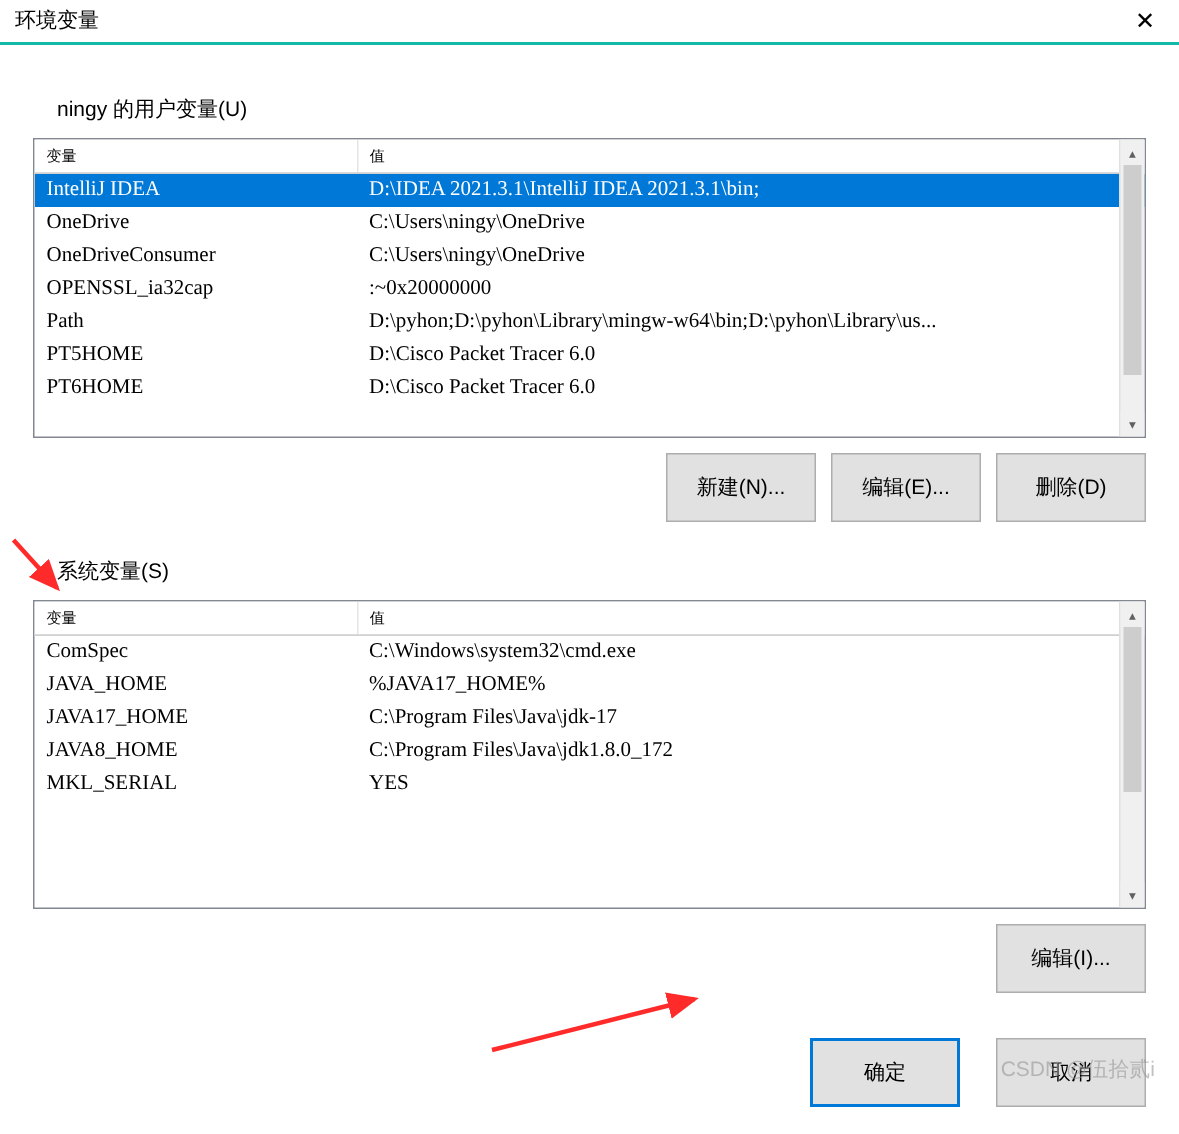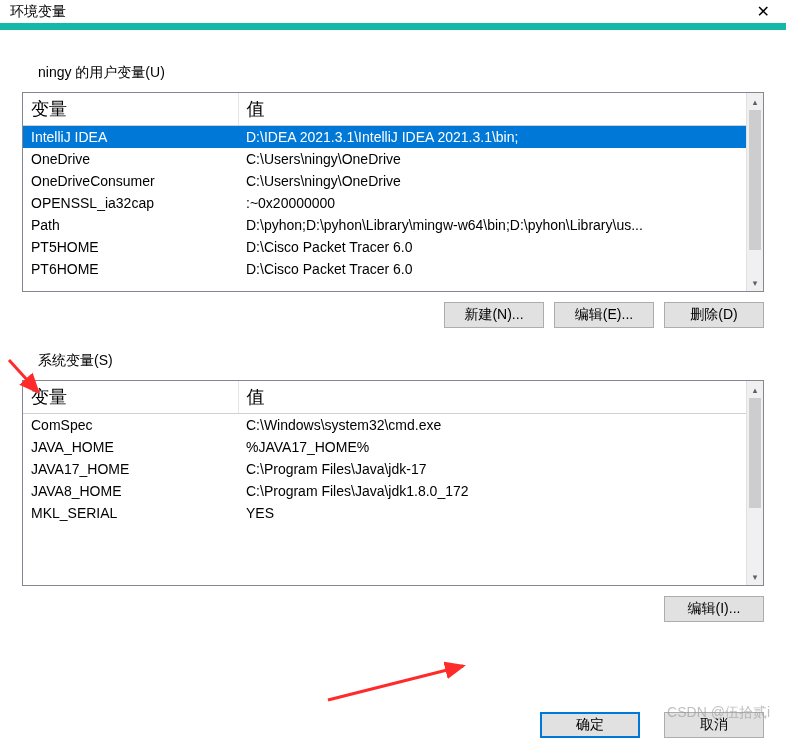--- a/index.html
+++ b/index.html
@@ -15,21 +15,21 @@
       height: 756px;
       position: relative;
       overflow: hidden;
     }
     .title-bar {
       height: 30px;
       display: flex;
       align-items: center;
       justify-content: space-between;
       padding: 0 8px 0 10px;
-      border-bottom: 7px solid #14b8a6;
+      border-bottom: 2px solid #14b8a6;
     }
     .title-text {
       font-size: 14px;
     }
     .close-x {
       font-size: 16px;
       padding: 0 8px;
       cursor: pointer;
       font-weight: 300;
     }
@@ -58,31 +58,32 @@
       border-collapse: collapse;
       table-layout: fixed;
     }
     thead th {
       text-align: left;
       font-weight: normal;
       padding: 4px 8px;
       background: #fff;
       border-bottom: 1px solid #d0d0d0;
       border-right: 1px solid #e5e5e5;
-      font-size: 18px;
+      font-size: 10px;
     }
     thead th:last-child {
       border-right: none;
     }
     tbody td {
       padding: 3px 8px;
       white-space: nowrap;
       overflow: hidden;
       text-overflow: ellipsis;
       font-size: 14px;
+      font-family: Liberation Serif, serif;
     }
     tbody tr.selected td {
       background: #0078d7;
       color: #fff;
     }
     .col-name {
       width: 215px;
     }
     .col-value {
       width: auto;
@@ -117,21 +118,21 @@
     .scroll-arrow.up { top: 0; }
     .scroll-arrow.down { bottom: 0; }
     .btn-row {
       display: flex;
       justify-content: flex-end;
       gap: 10px;
       margin-top: 10px;
     }
     .btn {
       min-width: 100px;
-      height: 26px;
+      height: 46px;
       border: 1px solid #adadad;
       background: #e1e1e1;
       cursor: pointer;
       padding: 0 14px;
       font-size: 14px;
       display: inline-flex;
       align-items: center;
       justify-content: center;
     }
     .footer-row {

